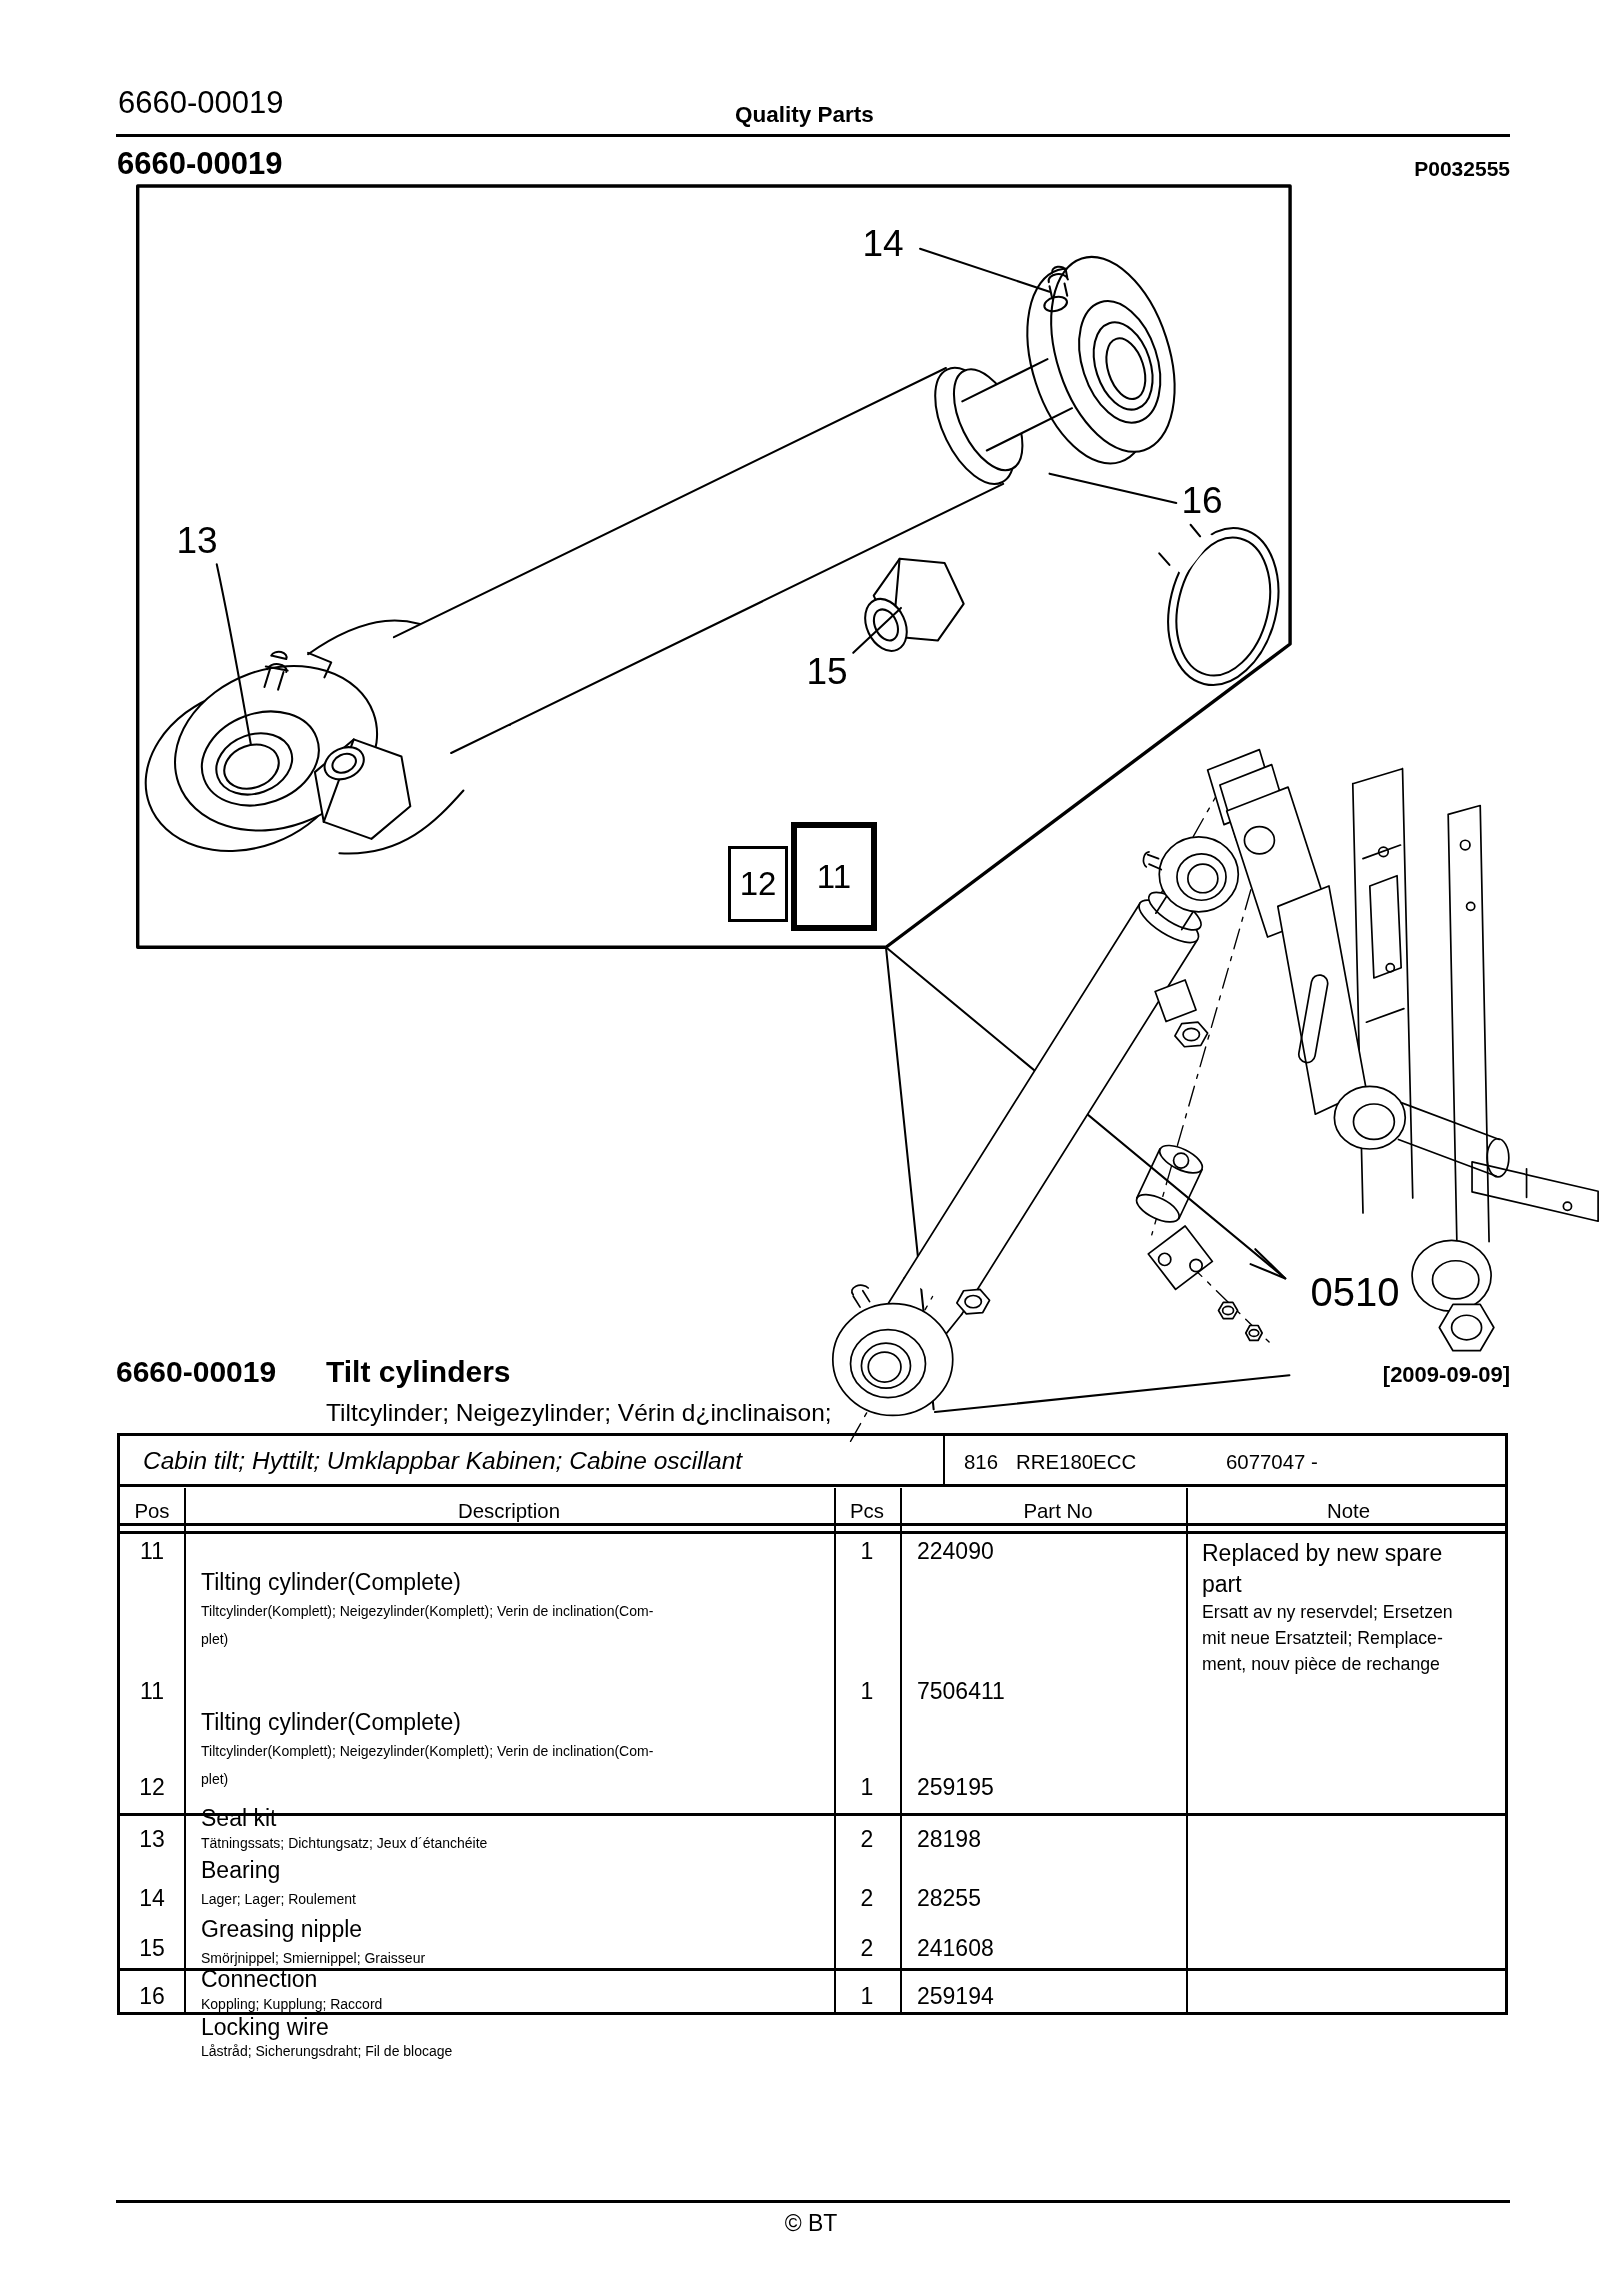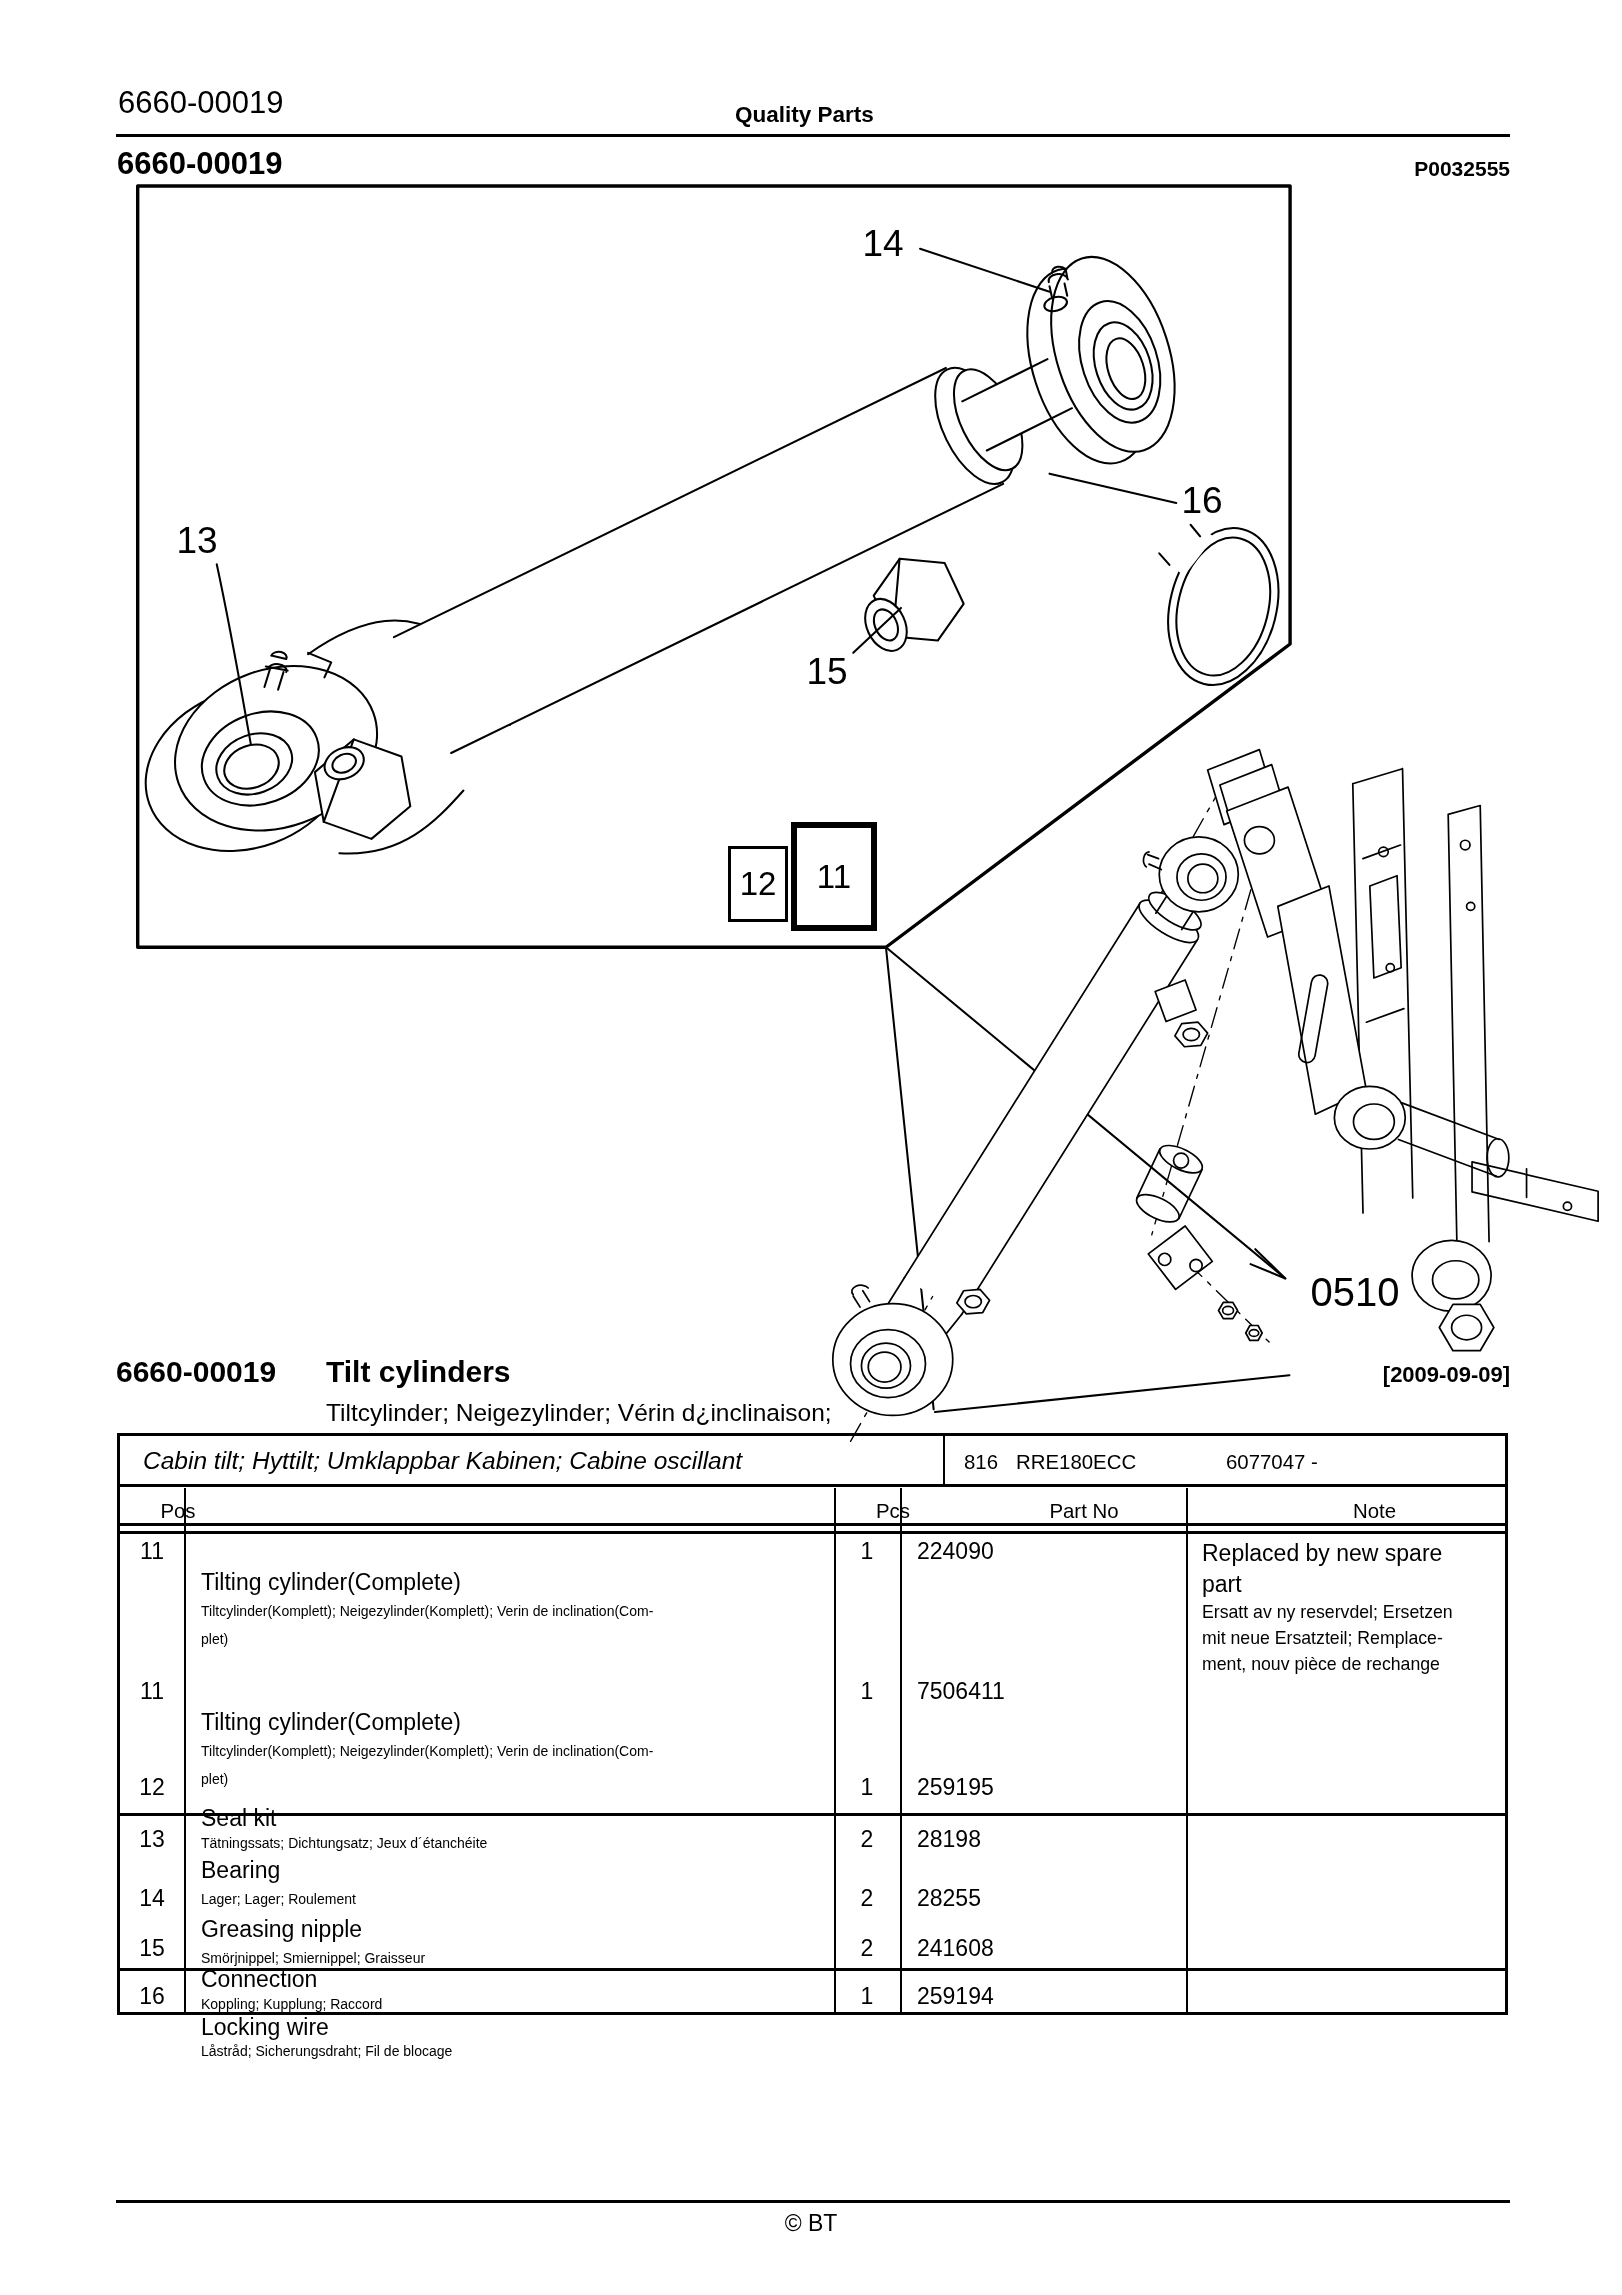--- a/index.html
+++ b/index.html
@@ -42,21 +42,21 @@
   .v-part{left:1066px;top:52px;bottom:0;}
   .hline{position:absolute;left:0;right:0;background:#000;}
   .band-bot{top:48px;height:3.4px;}
   .dbl1{top:87px;height:2.7px;}
   .dbl2{top:95px;height:2.7px;}
   .sep1{top:377px;height:2.7px;}
   .sep2{top:532px;height:2.7px;}
   .band-desc{left:23px;top:11px;font-size:24.5px;font-style:italic;}
   .band-x{top:15px;font-size:20.4px;}
   .b816{left:844px;} .bmodel{left:896px;} .bserial{left:1106px;}
-  .colhead{position:absolute;top:64px;font-size:20.4px;text-align:center;padding-left:26px;}
+  .colhead{position:absolute;top:64px;font-size:20.4px;text-align:center;}
   .ch-pos{left:0;width:64px;} .ch-desc{left:64px;width:650px;}
   .ch-pcs{left:714px;width:66px;} .ch-part{left:780px;width:316px;}
   .ch-note{left:1066px;width:325px;}
   .row{position:absolute;left:0;right:0;}
   .r0{top:95px;} .r1{top:235px;} .r2{top:331px;} .r3{top:383px;}
   .r4{top:442px;} .r5{top:492px;} .r6{top:540px;}
   .cell{position:absolute;white-space:pre-line;}
   .cell.main{top:6.8px;font-size:23px;}
   .cell.sub{top:35px;font-size:14px;line-height:28px;}
   .r2 .sub{top:31px;} .r5 .sub{top:31px;} .r6 .sub{top:30px;}
@@ -278,20 +278,21 @@
   <div class="ptable">
 
     <div class="abs band-desc">Cabin tilt; Hyttilt; Umklappbar Kabinen; Cabine oscillant</div>
     <div class="abs band-x b816">816</div>
     <div class="abs band-x bmodel">RRE180ECC</div>
     <div class="abs band-x bserial">6077047 -</div>
     <div class="vline v-band"></div>
     <div class="hline band-bot"></div>
 
     <div class="colhead ch-pos">Pos</div>
+    <div class="colhead ch-desc">Description</div>
     <div class="colhead ch-pcs">Pcs</div>
     <div class="colhead ch-part">Part No</div>
     <div class="colhead ch-note">Note</div>
     <div class="hline dbl1"></div>
     <div class="hline dbl2"></div>
 
     <div class="vline v-pos"></div>
     <div class="vline v-desc"></div>
     <div class="vline v-pcs"></div>
     <div class="vline v-part"></div>

